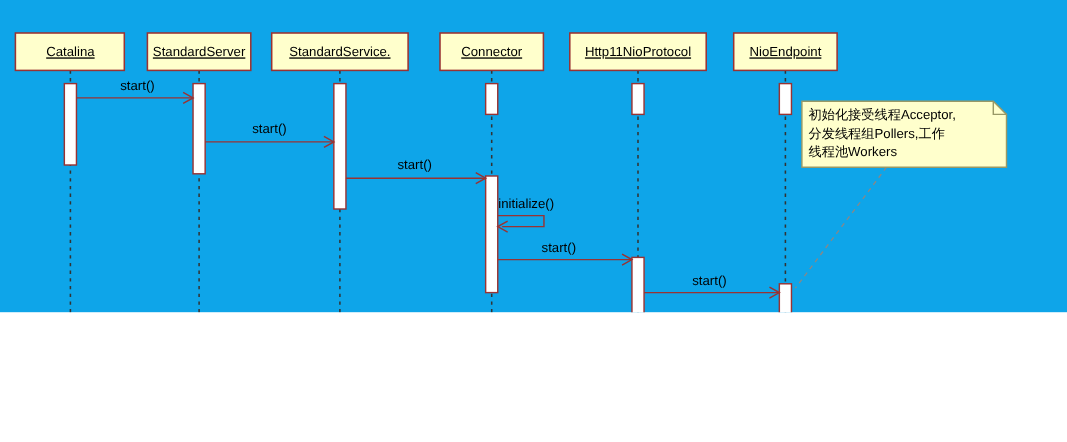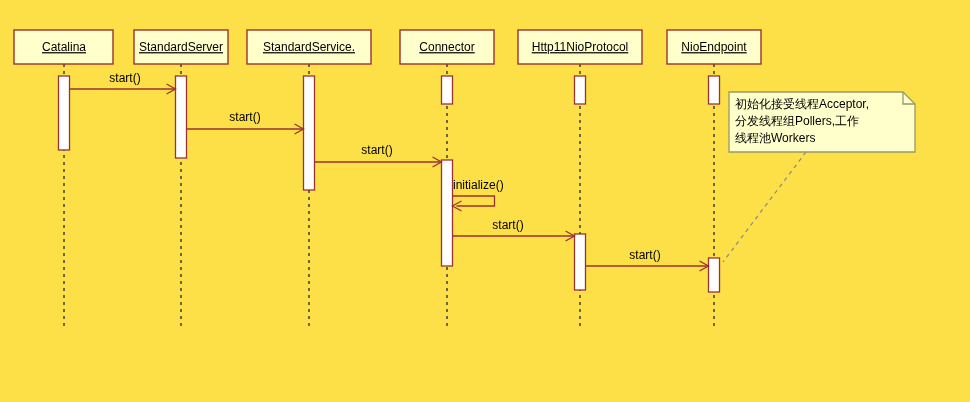--- a/index.html
+++ b/index.html
@@ -6,22 +6,22 @@
     margin: 0;
     padding: 0;
     background: #ffffff;
   }
   body {
     font-family: "Liberation Sans", "DejaVu Sans", sans-serif;
   }
   #canvas {
     position: relative;
     width: 970px;
-    height: 402px;
-    background: #fde047;
+    height: 284px;
+    background: #0ea5e9;
     overflow: hidden;
   }
   svg.diagram {
     position: absolute;
     left: 0;
     top: 0;
     width: 970px;
     height: 402px;
   }
   .lifeline-label {

